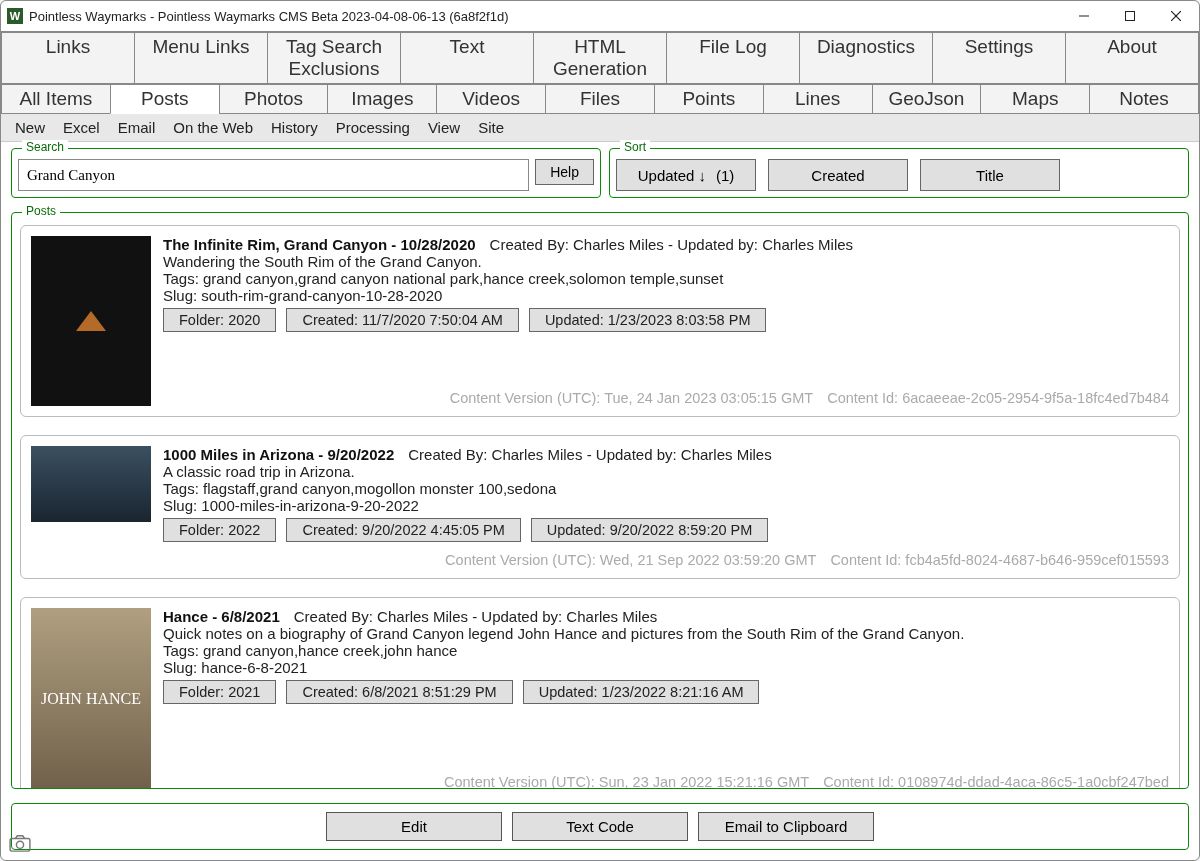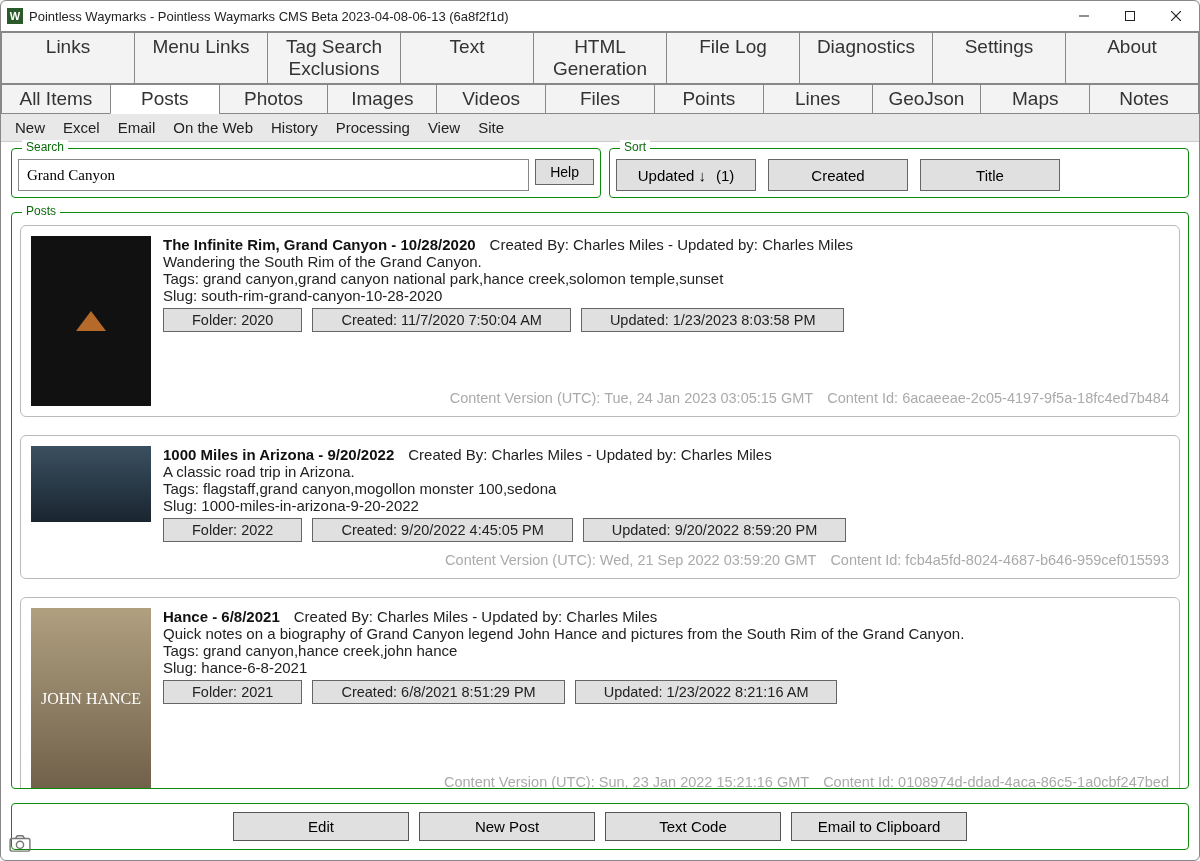--- a/index.html
+++ b/index.html
@@ -164,21 +164,21 @@
   .thumb.wide { height: 76px; width: 120px; }
   .thumb.book { height: 182px; background: linear-gradient(#b0a080,#70604a); color:#fff; font-family: Georgia, serif; font-size:16px; text-align:center; display:flex; align-items:center; justify-content:center; padding:6px;}
   .post-body { flex: 1; display: flex; flex-direction: column; gap: 0; font-size: 15px; color: #222; }
   .post-title-row { display: flex; gap: 14px; align-items: baseline; flex-wrap: wrap;}
   .post-title { font-weight: 600; color: #111; }
   .post-meta { color: #222; }
   .chip-row { display: flex; gap: 10px; margin-top: 4px; }
   .chip {
     border: 1px solid #666;
     background: #e0e0e0;
-    padding: 3px 28px;
+    padding: 3px 15px;
     font-size: 14.5px;
   }
   .footer-meta {
     margin-top: auto;
     text-align: right;
     color: #aaa;
     font-size: 14.5px;
     padding-top: 10px;
   }
   .footer-meta span + span { margin-left: 14px; }
@@ -313,21 +313,21 @@
                 <span class="post-meta">Created By: Charles Miles - Updated by: Charles Miles</span>
               </div>
               <div>Wandering the South Rim of the Grand Canyon.</div>
               <div>Tags: grand canyon,grand canyon national park,hance creek,solomon temple,sunset</div>
               <div>Slug: south-rim-grand-canyon-10-28-2020</div>
               <div class="chip-row">
                 <div class="chip">Folder: 2020</div>
                 <div class="chip">Created: 11/7/2020 7:50:04 AM</div>
                 <div class="chip">Updated: 1/23/2023 8:03:58 PM</div>
               </div>
-              <div class="footer-meta"><span>Content Version (UTC): Tue, 24 Jan 2023 03:05:15 GMT</span><span>Content Id: 6acaeeae-2c05-4197-9f5a-18fc4ed7b484</span></div>
+              <div class="footer-meta"><span>Content Version (UTC): Tue, 24 Jan 2023 03:05:15 GMT</span><span>Content Id: 6acaeeae-2c05-2954-9f5a-18fc4ed7b484</span></div>
             </div>
           </div>
           <div class="post-card">
             <div class="thumb wide" style="background: linear-gradient(rgb(58, 80, 96), rgb(26, 37, 48));"></div>
             <div class="post-body">
               <div class="post-title-row">
                 <span class="post-title">1000 Miles in Arizona - 9/20/2022</span>
                 <span class="post-meta">Created By: Charles Miles - Updated by: Charles Miles</span>
               </div>
               <div>A classic road trip in Arizona.</div>
@@ -358,21 +358,20 @@
               </div>
               <div class="footer-meta"><span>Content Version (UTC): Sun, 23 Jan 2022 15:21:16 GMT</span><span>Content Id: 0108974d-ddad-4aca-86c5-1a0cbf247bed</span></div>
             </div>
           </div>
         </div>
     </div>
   </div>
 
   <div class="bottom-bar" id="bottom-bar">
       <div class="big-btn">Edit</div>
-      <div class="big-btn">New Post</div>
       <div class="big-btn">Text Code</div>
       <div class="big-btn">Email to Clipboard</div>
     </div>
 
   <svg class="camera-icon" viewBox="0 0 24 20">
     <rect x="1" y="5" width="22" height="14" rx="2" fill="none" stroke="#777" stroke-width="1.6"></rect>
     <path d="M7 5 L9 2 H15 L17 5" fill="none" stroke="#777" stroke-width="1.6"></path>
     <circle cx="12" cy="12" r="4" fill="none" stroke="#777" stroke-width="1.6"></circle>
   </svg>
 

